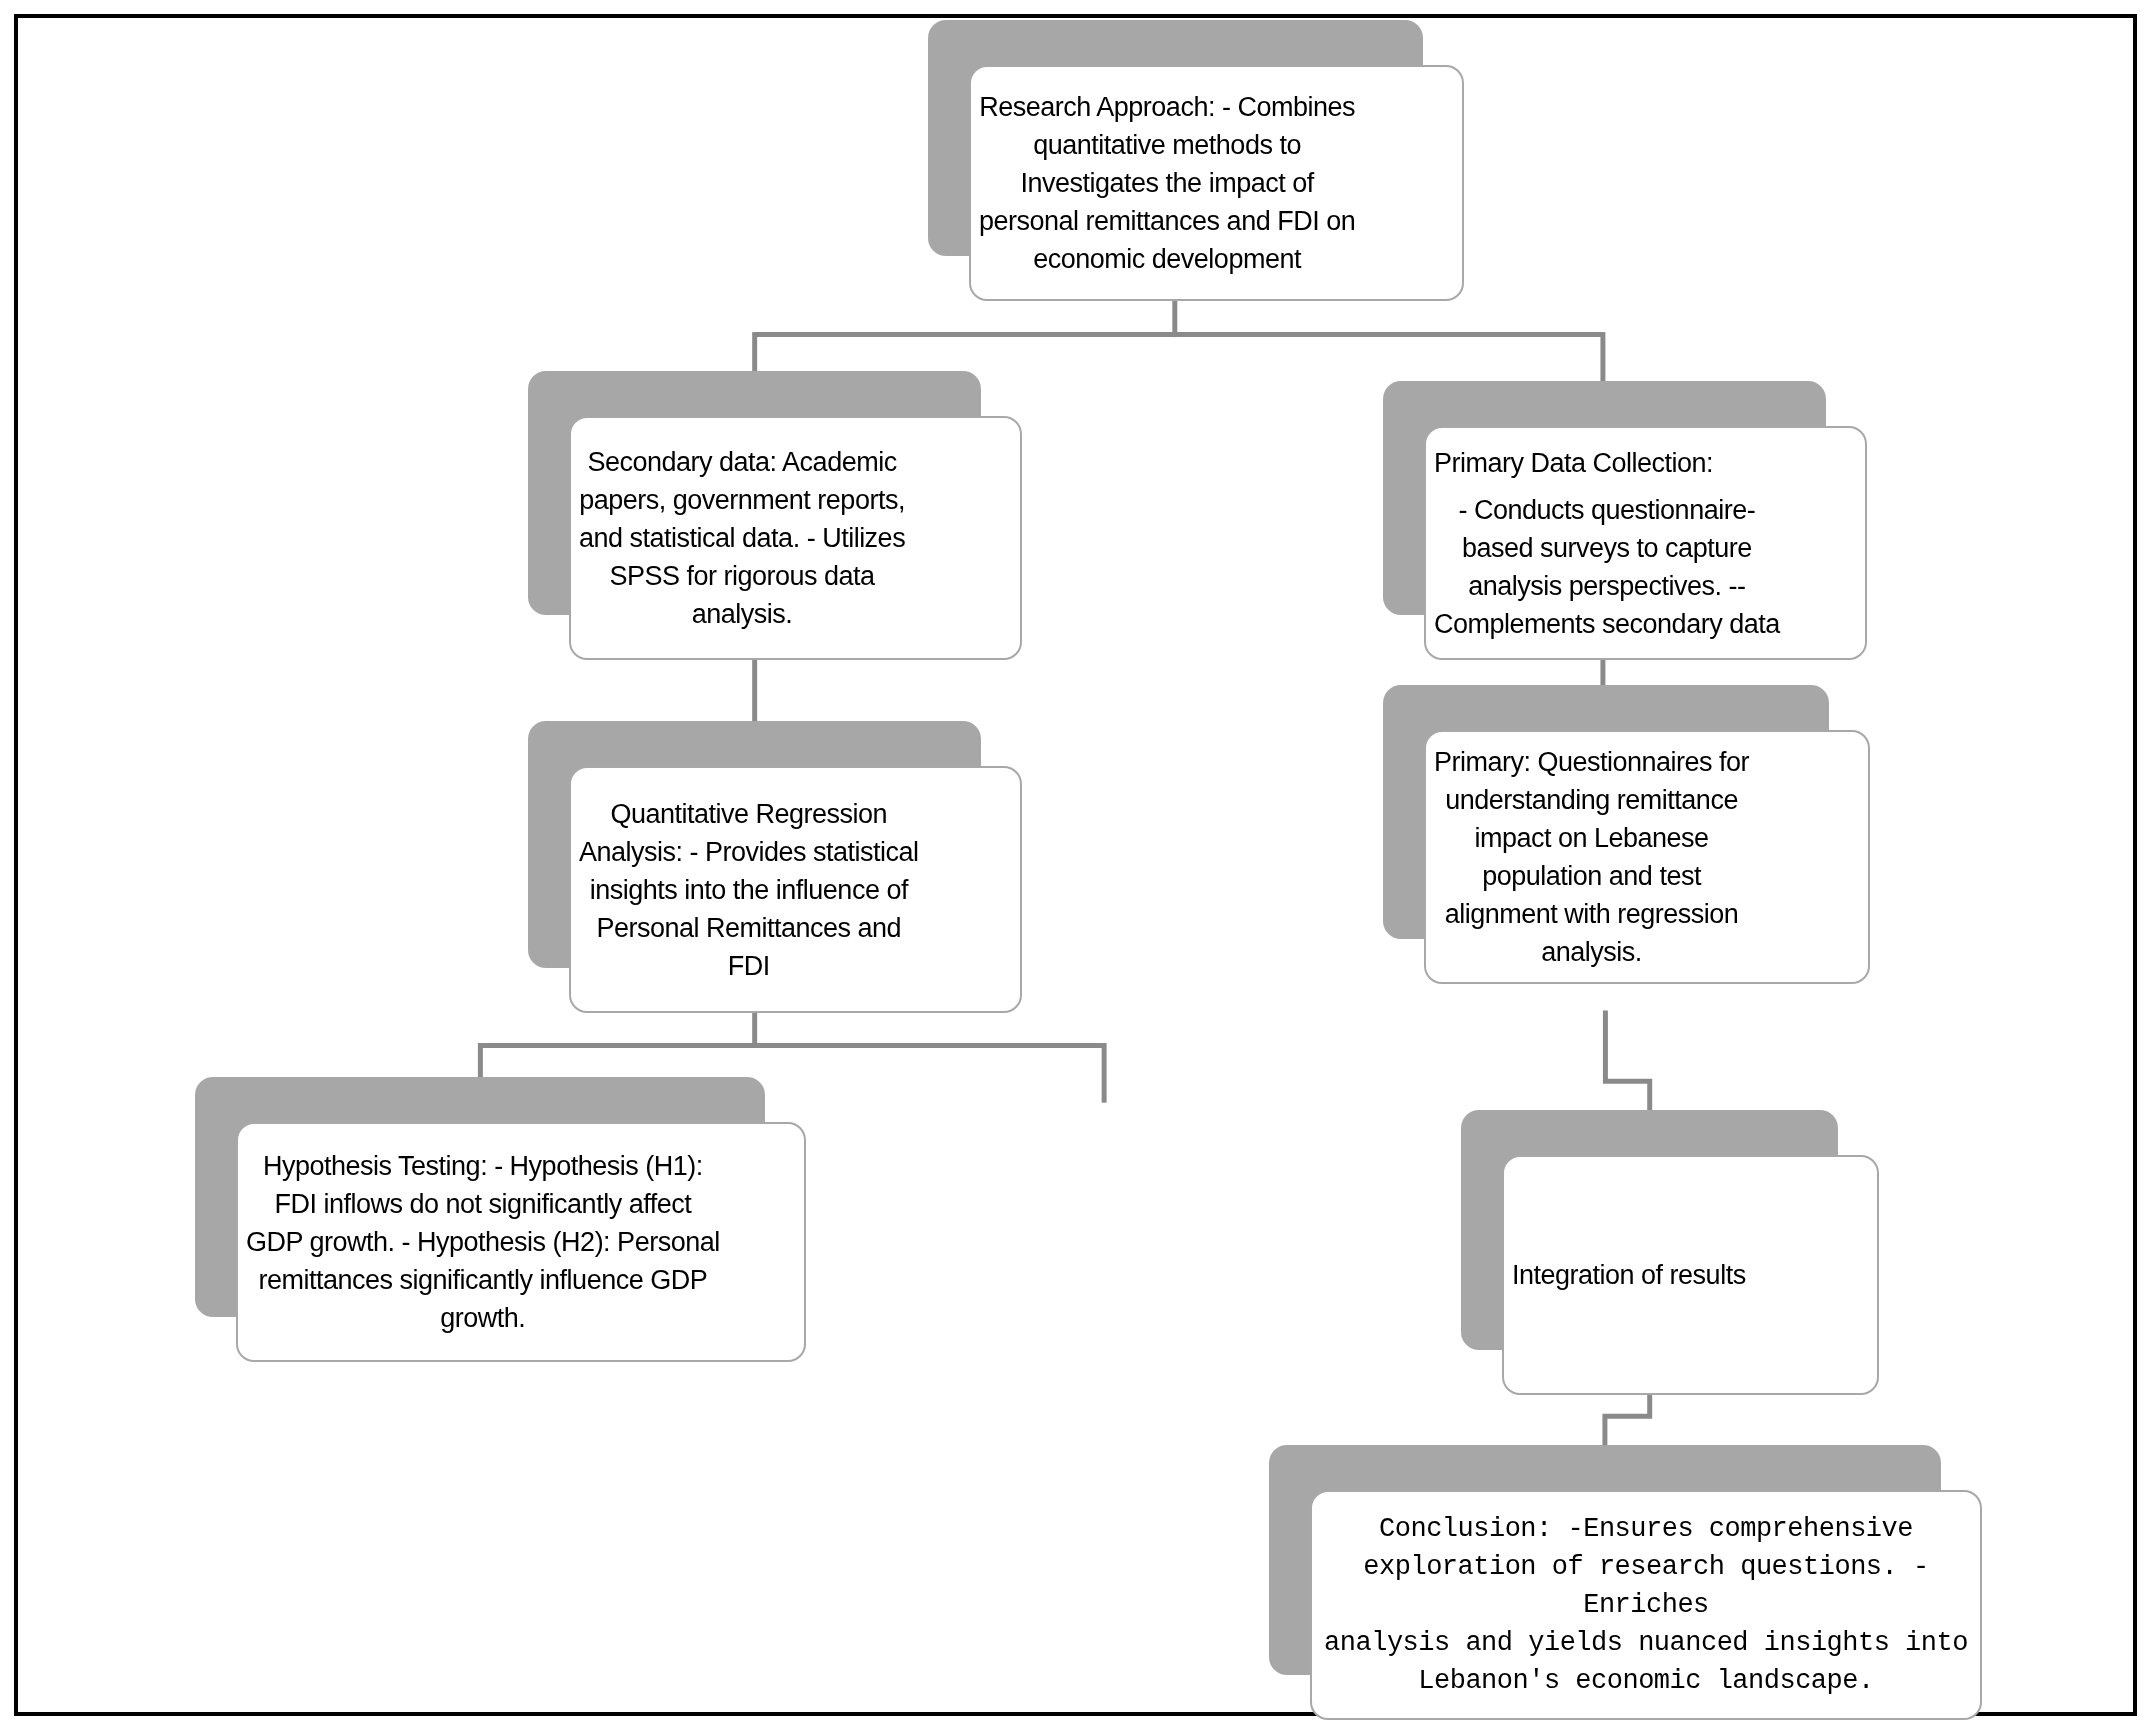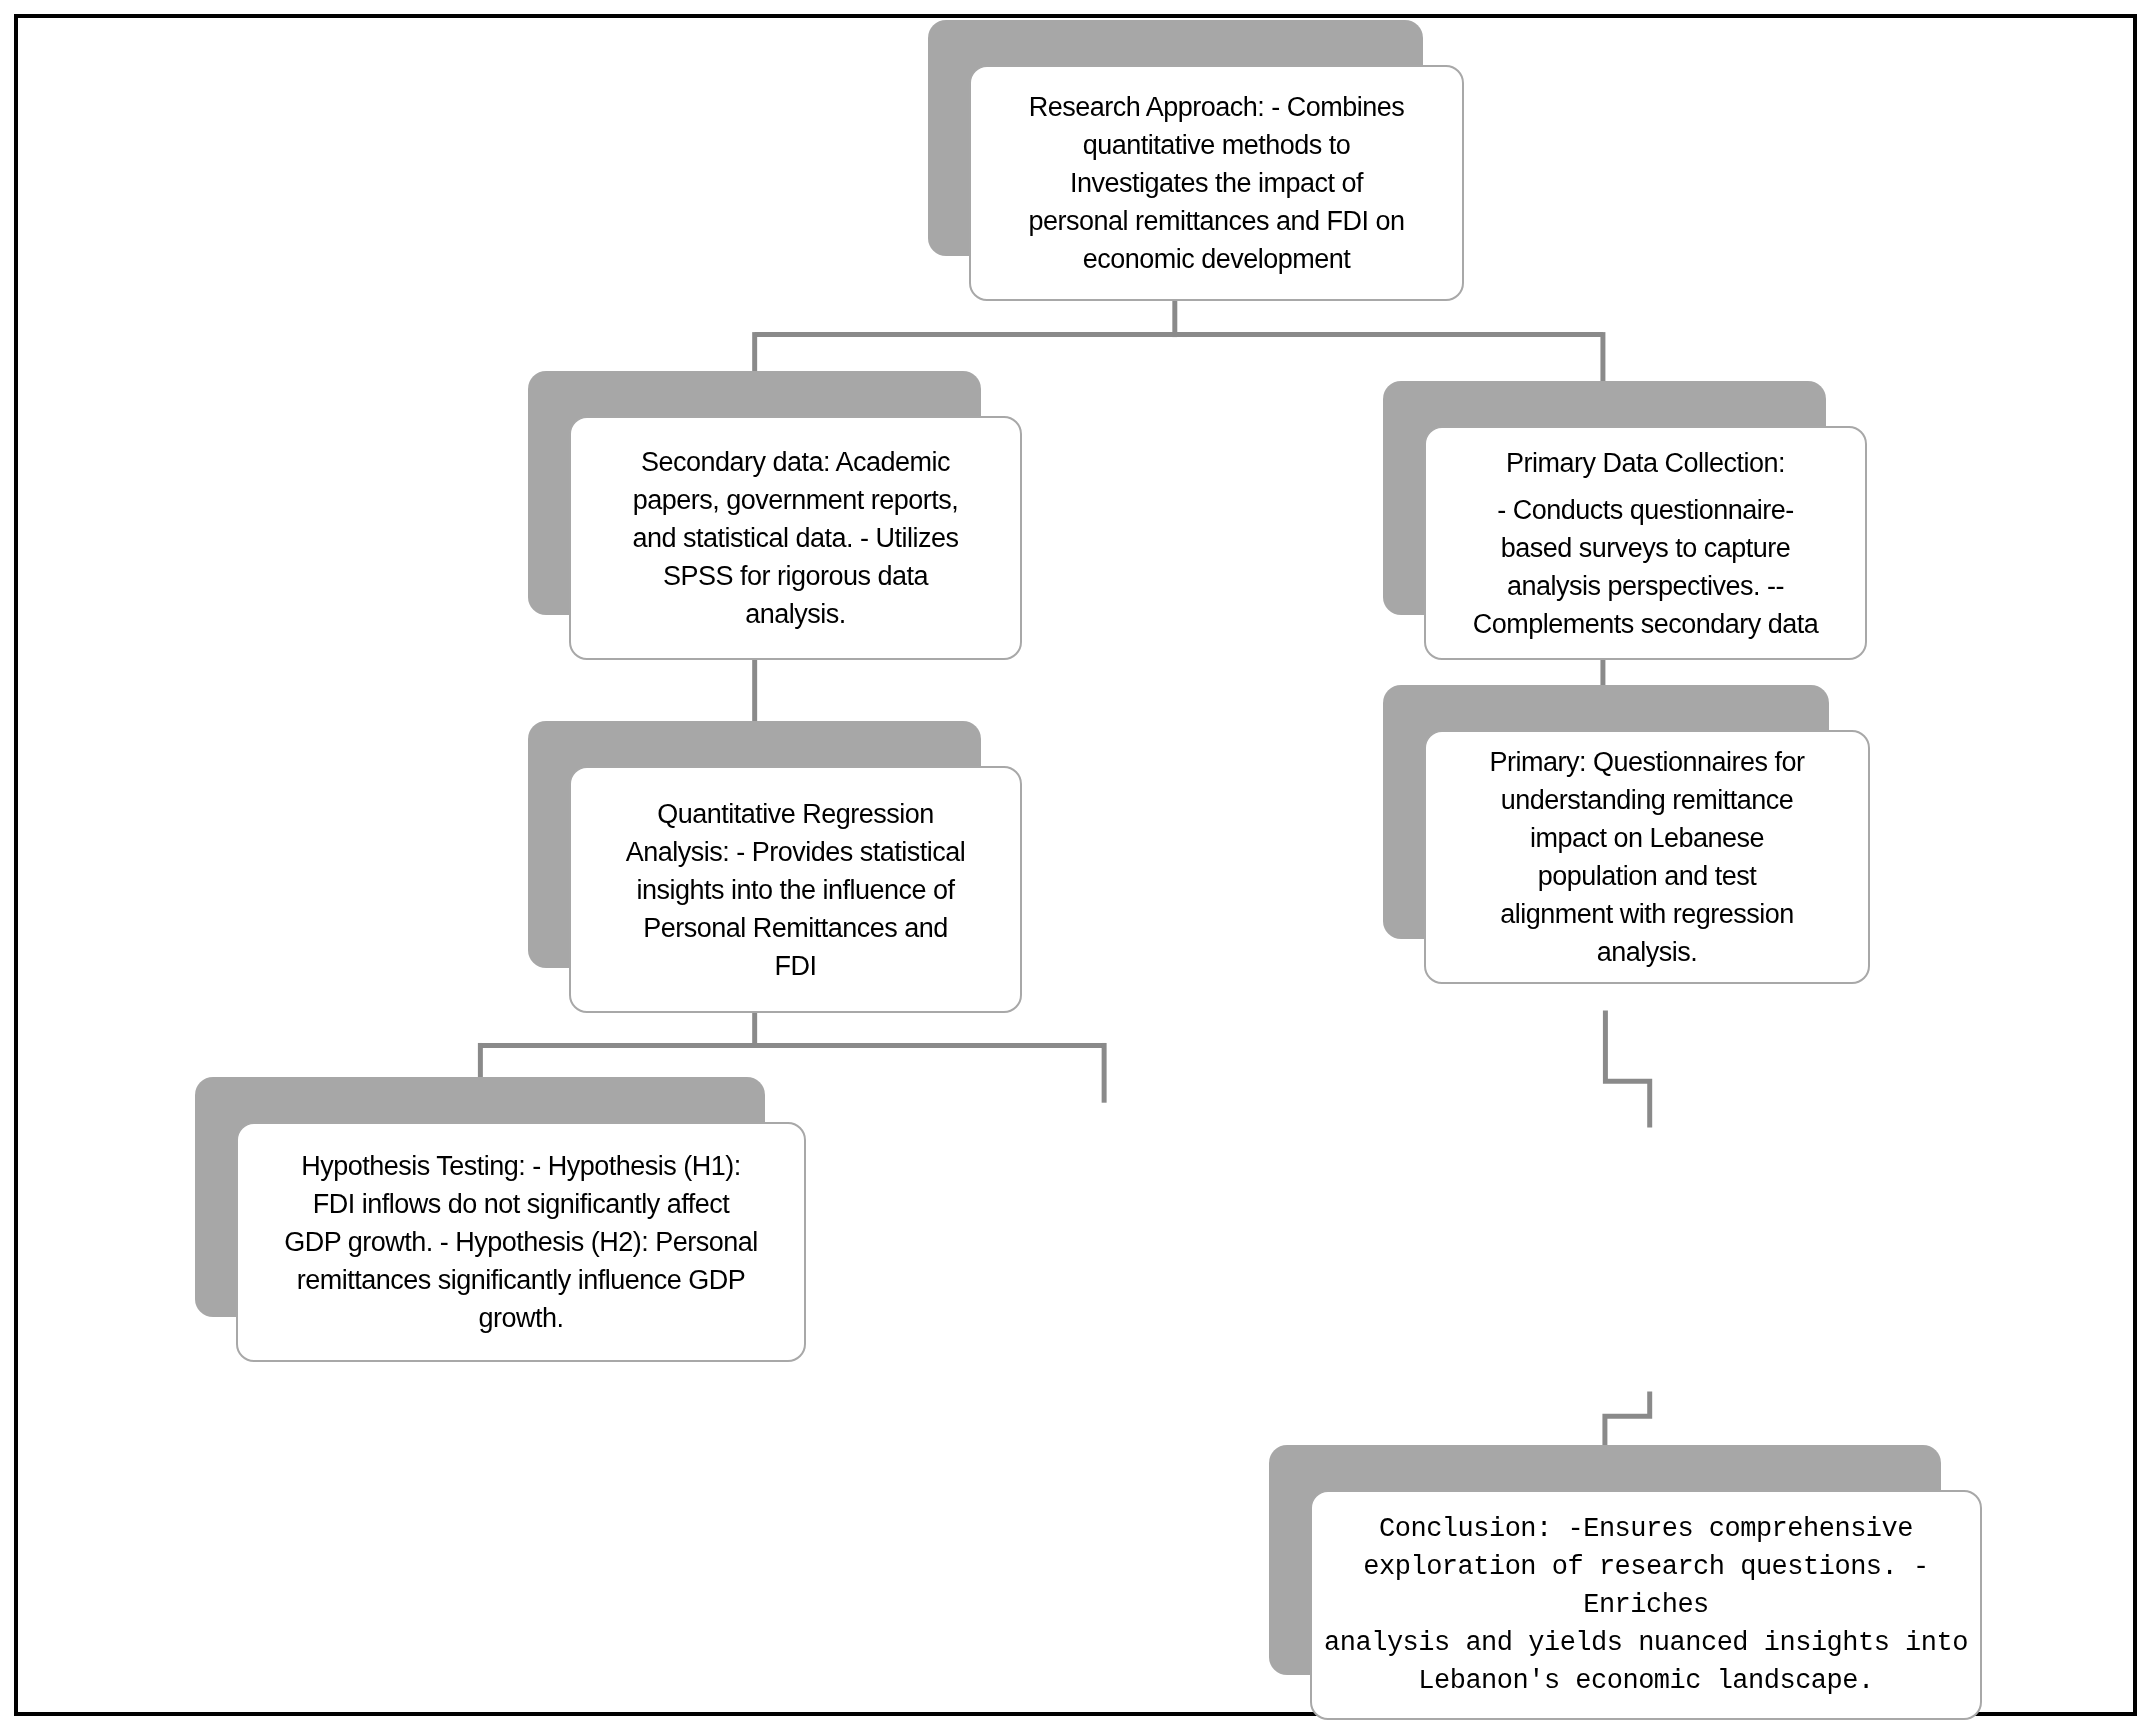--- a/index.html
+++ b/index.html
@@ -7,21 +7,21 @@
         font-family:"Liberation Sans", sans-serif;color:#000000;}
   #frame{position:absolute;left:14px;top:14px;right:14px;bottom:14px;border:4px solid #000000;}
   #connectors{position:absolute;left:0;top:0;width:2151px;height:1730px;}
   #connectors line,#connectors polyline{stroke:#8a8a8a;stroke-width:10;fill:none;}
 
   .node{position:absolute;}
   .shadow{position:absolute;left:-41px;top:-45px;width:100%;height:100%;
           background:#a7a7a7;border-radius:18px;}
   .card{position:absolute;left:0;top:0;width:100%;height:100%;box-sizing:border-box;
         background:#ffffff;border:2.5px solid #a8a8a8;border-radius:18px;
-        display:flex;flex-direction:column;align-items:center;justify-content:center;}
+        display:flex;flex-direction:column;align-items:flex-start;justify-content:center;}
   .txt{white-space:pre-line;text-align:center;font-size:27px;line-height:38px;
        letter-spacing:-0.5px;padding:0 8px;}
   .txt.gap{margin-top:9px;}
 
   .n-research      {left:969px;top:65px; width:495px; height:236px;}
   .n-secondary     {left:569px;top:416px; width:453px; height:244px;}
   .n-collection    {left:1424px;top:426px; width:443px; height:234px;}
   .n-quant         {left:569px;top:766px;width:453px; height:247px;}
   .n-questionnaires{left:1424px;top:730px;width:446px; height:254px;}
   .n-hypothesis    {left:236px; top:1122px;width:570px;height:240px;}
@@ -117,20 +117,26 @@
     <div class="card">
       <div class="txt">Hypothesis Testing: - Hypothesis (H1):
 FDI inflows do not significantly affect
 GDP growth. - Hypothesis (H2): Personal
 remittances significantly influence GDP
 growth.</div>
     </div>
   </div>
 
 
+  <div class="node n-integration">
+    <div class="shadow"></div>
+    <div class="card">
+      <div class="txt">Integration of results</div>
+    </div>
+  </div>
 
   <div class="node n-conclusion">
     <div class="shadow"></div>
     <div class="card">
       <div class="txt">Conclusion: -Ensures comprehensive
 exploration of research questions. - Enriches
 analysis and yields nuanced insights into
 Lebanon's economic landscape.</div>
     </div>
   </div>

